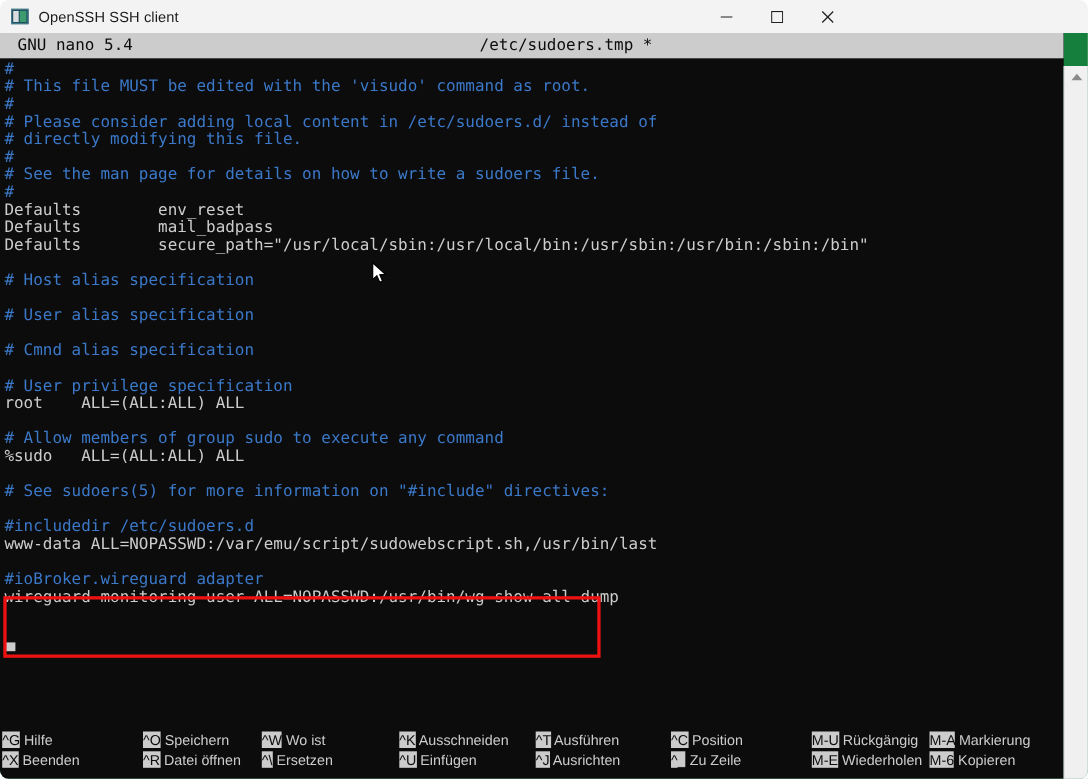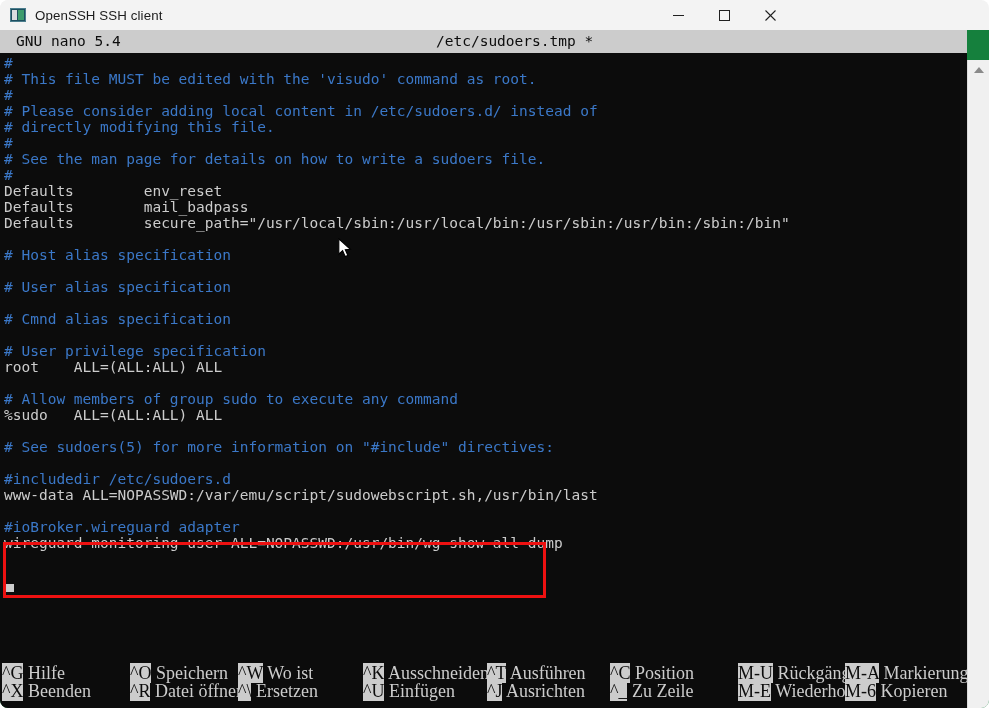--- a/index.html
+++ b/index.html
@@ -28,21 +28,20 @@
 
   
   #titlebar {
     position: absolute;
     left: 0; top: 0;
     width: 821px;
     height: 30px;
     background: #f3f3f3;
     border-top-left-radius: 8px;
     border-top-right-radius: 8px;
-    padding-left: 18px;
   }
   #title-left {
     position: absolute;
     left: 10px; top: 0;
     height: 30px;
     display: flex;
     align-items: center;
     gap: 9px;
   }
   #app-icon {
@@ -172,22 +171,22 @@
     pointer-events: none;
   }
 
   
   #nano-footer {
     position: absolute;
     left: 0;
     bottom: 8px;
     width: 967px;
     height: 36px;
-    font-family: Liberation Serif, serif;
-    font-size: 18px;
+    font-family: Liberation Sans, sans-serif;
+    font-size: 13px;
     line-height: 18px;
     color: #cccccc;
     white-space: pre;
   }
   .shortcut-row {
     position: absolute;
     left: 0;
     width: 967px;
     height: 18px;
   }

